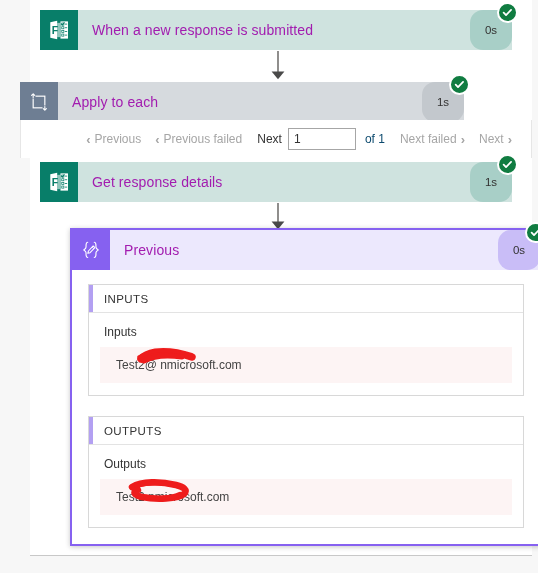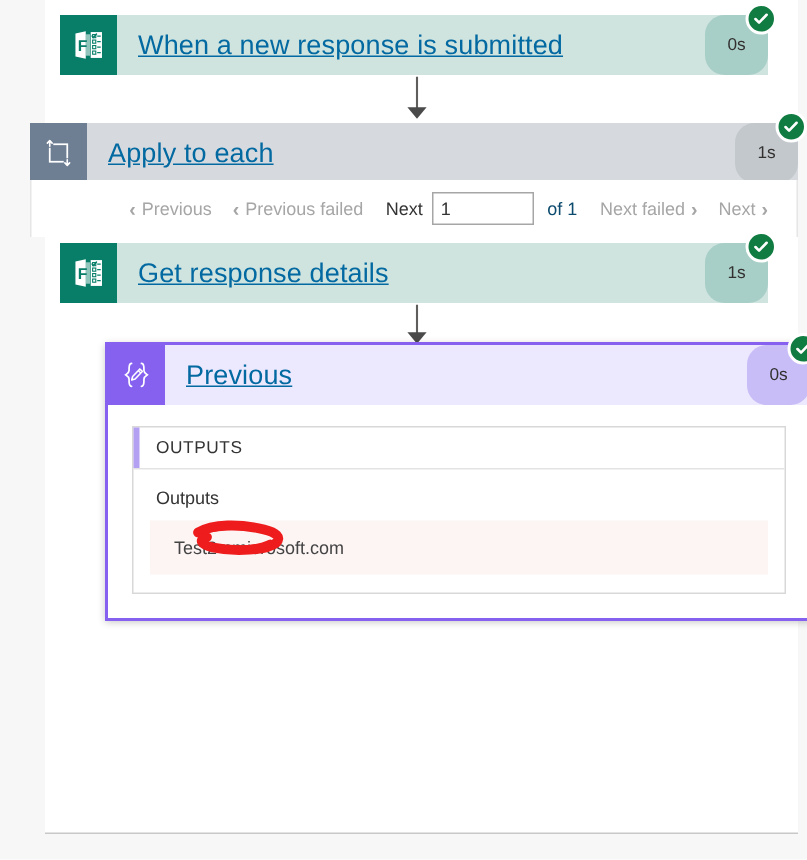--- a/index.html
+++ b/index.html
@@ -45,26 +45,25 @@
     min-width: 38px;
     display: flex;
     align-items: center;
     justify-content: center;
   }
   .action-title {
     flex: 1;
     display: flex;
     align-items: center;
     padding-left: 14px;
-    font-size: 18px;
-    color: #0369a1;
+    font-size: 14px;
+    color: #a21caf;
     letter-spacing: .1px;
     overflow: hidden;
     white-space: nowrap;
-    text-decoration: underline;
   }
   .action-duration {
     width: 42px;
     min-width: 42px;
     display: flex;
     align-items: center;
     justify-content: center;
     font-size: 11.5px;
     color: #323130;
     border-radius: 13px;
@@ -267,21 +266,21 @@
     </div>
   </div>
 
   <div class="connector" style="left:239px; top:51px; height:30px;">
     <svg width="18" height="30" viewBox="0 0 18 30" aria-hidden="true">
       <line x1="9" y1="0" x2="9" y2="22" stroke="#605e5c" stroke-width="1.4"></line>
       <path d="M2.6 20.5 L9 28.2 L15.4 20.5 Z" fill="#4a4a4a"></path>
     </svg>
   </div>
 
-  <div class="action-card v-loop" style="left:-10px; top:82px; width:512px;">
+  <div class="action-card v-loop" style="left:-10px; top:82px; width:444px;">
     <div class="action-header">
 
       <div class="action-icon">
         <svg width="20" height="20" viewBox="0 0 24 24" aria-hidden="true">
           <rect x="5" y="5" width="14" height="14" fill="none" stroke="#ffffff" stroke-width="1.4"></rect>
           <rect x="2.2" y="2.2" width="5.6" height="5.6" fill="#6e7e93"></rect>
           <rect x="16.2" y="16.2" width="5.6" height="5.6" fill="#6e7e93"></rect>
           <path d="M5 6.6 V2.2 M3.1 4.1 L5 2.1 L6.9 4.1" fill="none" stroke="#ffffff" stroke-width="1.3" stroke-linecap="round" stroke-linejoin="round"></path>
           <path d="M19 17.4 V21.8 M17.1 19.9 L19 21.9 L20.9 19.9" fill="none" stroke="#ffffff" stroke-width="1.3" stroke-linecap="round" stroke-linejoin="round"></path>
         </svg>
@@ -391,20 +390,35 @@
 
       <div class="status-badge">
         <svg width="11" height="11" viewBox="0 0 12 12" aria-hidden="true">
           <path d="M1.8 6.2 L4.4 8.8 L9.9 3.1" fill="none" stroke="#ffffff" stroke-width="1.9" stroke-linecap="round" stroke-linejoin="round"></path>
         </svg>
       </div>
     </div>
 
     <div id="compose-body">
 
+      <div class="io-panel">
+        <div class="io-head">
+          <span class="io-accent"></span>
+          <span class="io-head-label">INPUTS</span>
+        </div>
+        <div class="io-field-label">Inputs</div>
+        <div class="io-value">
+          <span>Test2@                     nmicrosoft.com</span>
+          <svg class="redaction" style="left:37px; top:-3px;" width="66" height="26" viewBox="0 0 66 26" aria-hidden="true">
+            <path d="M4 15 C10 8 24 6 40 9 C48 10.5 52 12 55 13" fill="none" stroke="#ee1c1c" stroke-width="7.5" stroke-linecap="round"></path>
+            <path d="M7 17 C16 12 30 11 45 13" fill="none" stroke="#ee1c1c" stroke-width="5" stroke-linecap="round"></path>
+            <path d="M2 13 C12 7 28 6 42 8" fill="none" stroke="#ee1c1c" stroke-width="3.4" stroke-linecap="round"></path>
+          </svg>
+        </div>
+      </div>
 
       <div class="io-panel">
         <div class="io-head">
           <span class="io-accent"></span>
           <span class="io-head-label">OUTPUTS</span>
         </div>
         <div class="io-field-label">Outputs</div>
         <div class="io-value">
           <span>Test2                        nmicrosoft.com</span>
           <svg class="redaction" style="left:26px; top:-6px;" width="78" height="34" viewBox="0 0 78 34" aria-hidden="true">

